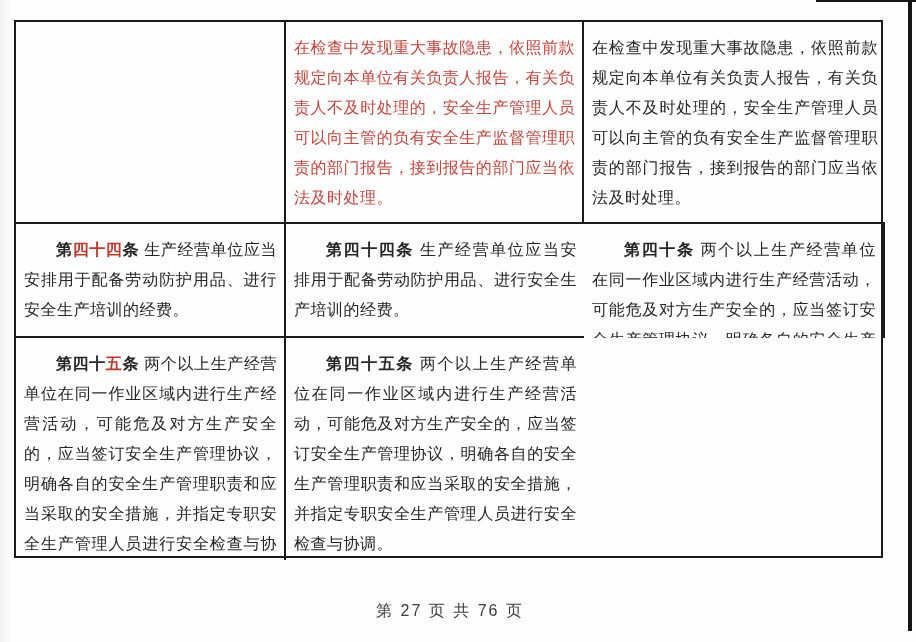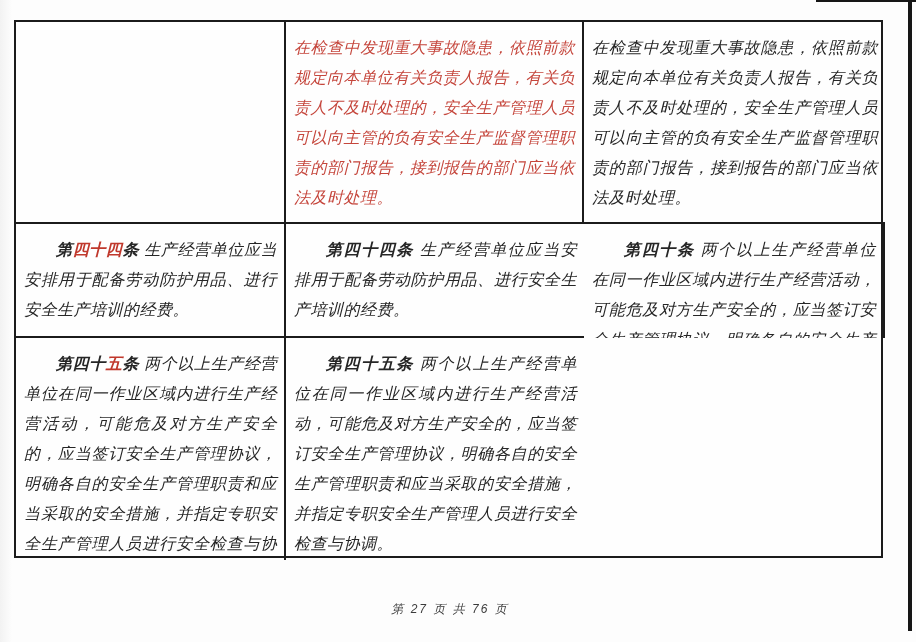--- a/index.html
+++ b/index.html
@@ -7,21 +7,20 @@
   body {
     font-family: "Liberation Sans", "DejaVu Sans", sans-serif;
     background: #fdfdfd;
     position: relative;
     overflow: hidden;
   }
   .page {
     position: absolute;
     inset: 0;
     background: linear-gradient(90deg, #f2f2f2 0px, #fdfdfd 12px);
-    font-style: italic;
   }
   
   .edge-right {
     position: absolute; top: 0; left: 908px; width: 4px; height: 631px;
     background: #161616;
   }
   .edge-top {
     position: absolute; top: 0; left: 816px; width: 100px; height: 2px;
     background: #161616;
   }
@@ -53,21 +52,21 @@
     letter-spacing: 0.5px;
   }
   .para.indent { text-indent: 2em; }
   .head { font-weight: 700; }
   .red { color: var(--accent-red, #c03b2e); }
   .body-red { color: var(--body-red, #c4473e); }
   .footer {
     position: absolute;
     left: 0; top: 601px; width: 900px; height: 28px;
     text-align: center;
-    font-size: 12px;
+    font-size: 16px;
     letter-spacing: 2px;
     color: var(--footer-text, #3c3c3c);
   }
 </style>
 </head>
 <body>
 
 <div class="page">
 
   <div class="law-table">

